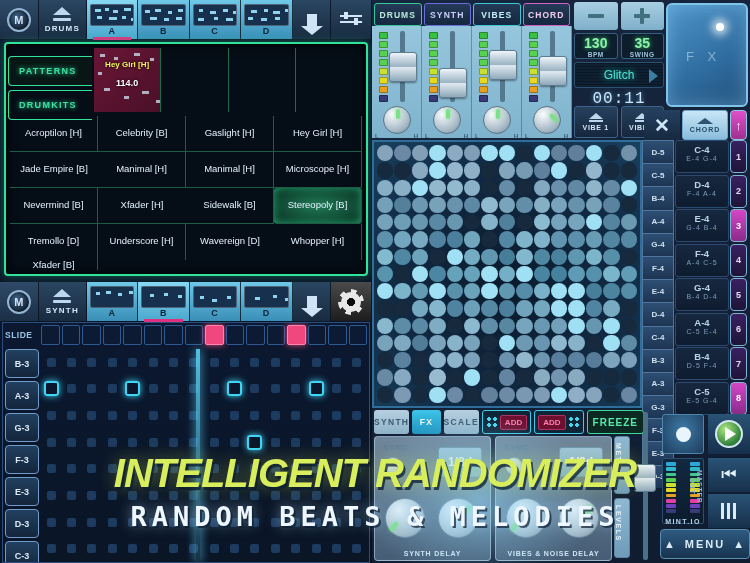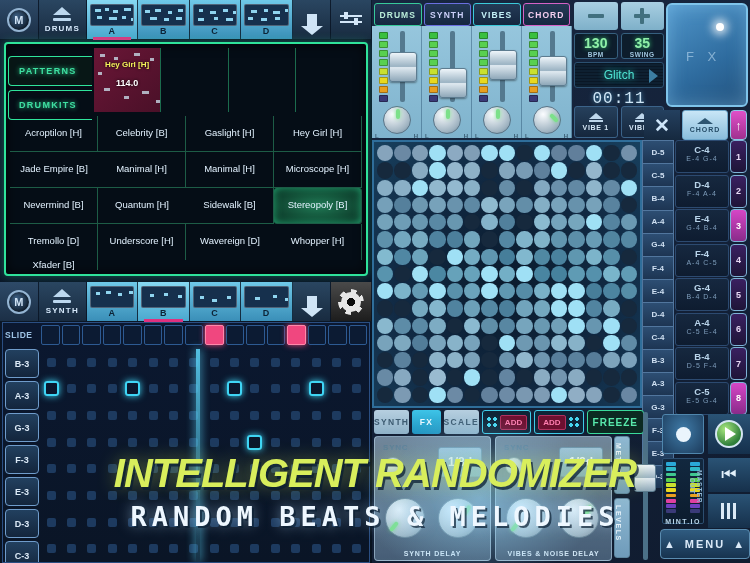--- a/index.html
+++ b/index.html
@@ -421,21 +421,21 @@
       <div class="kitgrid" id="kitgrid">
           <div class="kitcell">Acroptilon [H]</div>
           <div class="kitcell">Celebrity [B]</div>
           <div class="kitcell">Gaslight [H]</div>
           <div class="kitcell">Hey Girl [H]</div>
           <div class="kitcell">Jade Empire [B]</div>
           <div class="kitcell">Manimal [H]</div>
           <div class="kitcell">Manimal [H]</div>
           <div class="kitcell">Microscope [H]</div>
           <div class="kitcell">Nevermind [B]</div>
-          <div class="kitcell">Quantum [H]</div>
+          <div class="kitcell">Xfader [H]</div>
           <div class="kitcell">Sidewalk [B]</div>
           <div class="kitcell sel">Stereopoly [B]</div>
           <div class="kitcell">Tremollo [D]</div>
           <div class="kitcell">Underscore [H]</div>
           <div class="kitcell">Wavereign [D]</div>
           <div class="kitcell">Whopper [H]</div>
           <div class="kitcell">Xfader [B]</div>
         </div>
     </div>
 

